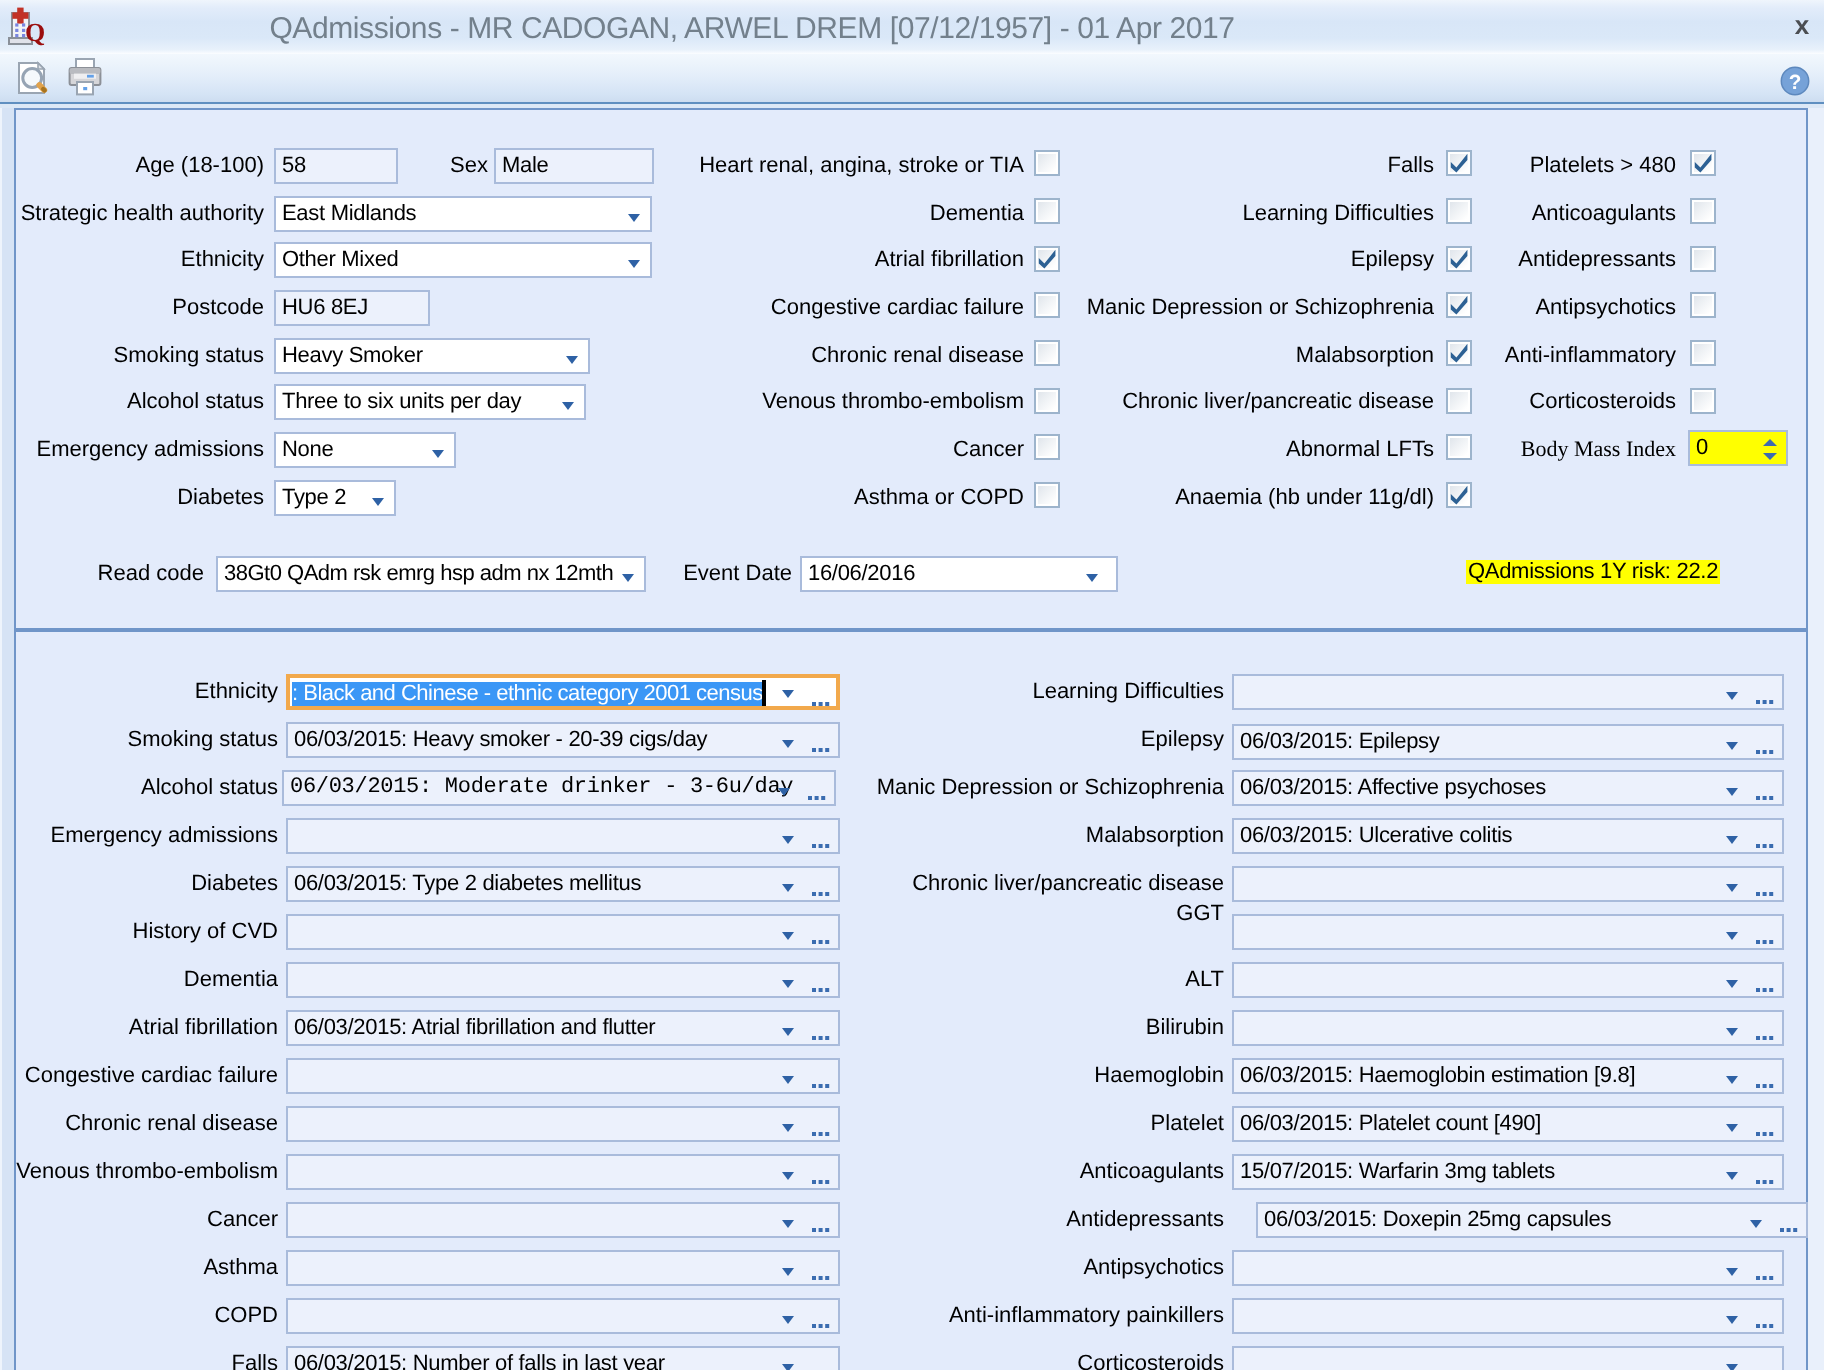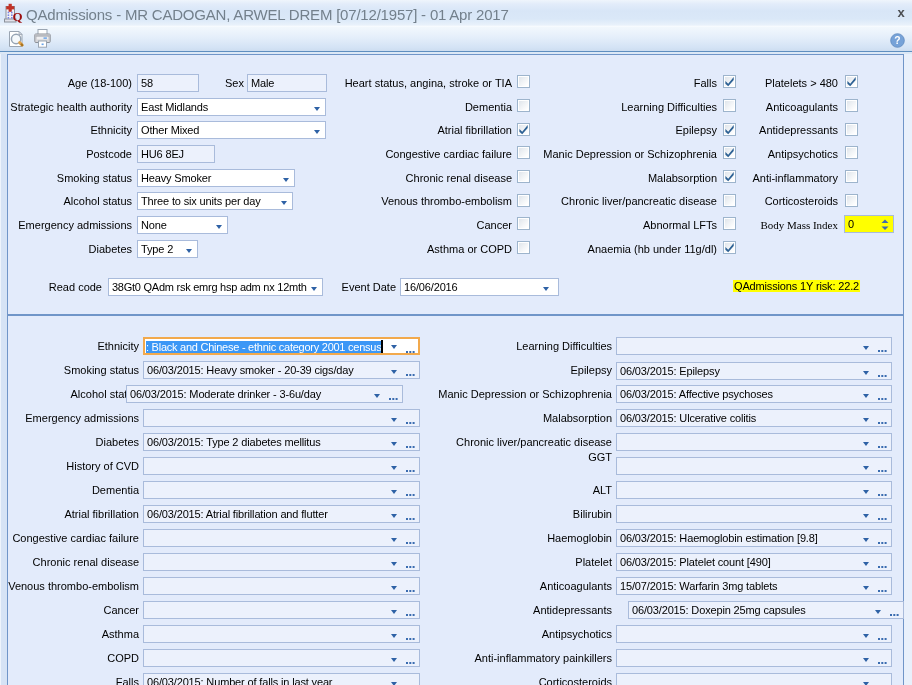--- a/index.html
+++ b/index.html
@@ -1,19 +1,19 @@
 <!DOCTYPE html>
 <html><head><meta charset="utf-8"><style>
 html,body{margin:0;padding:0;}
 body{width:912px;height:685px;overflow:hidden;position:relative;
  font-family:"Liberation Sans",sans-serif;font-size:11px;color:#000;background:#e9f0fb;}
 div,span{position:absolute;box-sizing:border-box;}
 svg{position:absolute;}
 .lbl{text-align:right;line-height:18px;white-space:nowrap;}
-.lbl2{text-align:left;line-height:18px;white-space:nowrap;}
+.lbl2{text-align:center;line-height:18px;white-space:nowrap;}
 .tf{border:1px solid #a9bbdb;line-height:16px;padding-left:3px;white-space:nowrap;overflow:hidden;letter-spacing:-0.15px;}
 .tf.focus{border:2px solid #f2a94c;padding-left:1px;line-height:14px;}
 .selwrap{position:static;display:inline-block;max-width:240px;overflow:hidden;vertical-align:top;height:13px;margin-top:0.5px;}
 .sel{position:static;display:inline-block;background:#3b97f6;color:#fff;letter-spacing:-0.25px;white-space:nowrap;line-height:13px;}
 .caret{position:static;display:inline-block;width:1.5px;height:13px;background:#000;vertical-align:top;margin-top:0.5px;}
 .arr{top:7.5px;width:0;height:0;border-left:3px solid transparent;border-right:3px solid transparent;border-top:4px solid #2e61a5;}
 .dots{right:11px;top:12px;width:2px;height:2px;background:#3a6cb0;box-shadow:3.3px 0 #3a6cb0,6.6px 0 #3a6cb0;}
 .cb{width:13px;height:13px;border:1px solid #9db4cc;background:linear-gradient(135deg,#dce2e9 0%,#eff2f5 45%,#ffffff 85%);box-shadow:inset 0 0 0 1px #ffffff;}
 </style></head><body>
 <div style="left:0;top:0;width:912px;height:27px;background:linear-gradient(#eff5fc 0%,#e2ecfa 15%,#d8e6f7 40%,#dae8f8 70%,#e8f1fb 92%,#fbfdff 100%);"></div>
@@ -77,21 +77,21 @@
 <div class="tf" style="left:137px;top:192px;width:156px;height:18px;background:#ffffff;">Three to six units per day<span class="arr" style="right:5px;"></span></div>
 <div class="lbl" style="left:-128px;top:216px;width:260px;height:18px;">Emergency admissions</div>
 <div class="tf" style="left:137px;top:216px;width:91px;height:18px;background:#ffffff;">None<span class="arr" style="right:5px;"></span></div>
 <div class="lbl" style="left:-128px;top:240px;width:260px;height:18px;">Diabetes</div>
 <div class="tf" style="left:137px;top:240px;width:61px;height:18px;background:#ffffff;">Type 2<span class="arr" style="right:5px;"></span></div>
 <div class="lbl" style="left:-158px;top:278px;width:260px;height:18px;">Read code</div>
 <div class="tf" style="left:108px;top:278px;width:215px;height:18px;background:#fff;letter-spacing:-0.25px;">38Gt0 QAdm rsk emrg hsp adm nx 12mth<span class="arr" style="right:5px;"></span></div>
 <div class="lbl" style="left:336px;top:278px;width:60px;height:18px;">Event Date</div>
 <div class="tf" style="left:400px;top:278px;width:159px;height:18px;background:#ffffff;">16/06/2016<span class="arr" style="right:9px;"></span></div>
 <div class="lbl2" style="left:733px;top:280px;height:12px;line-height:12px;background:#ffff00;padding:0 1px;letter-spacing:-0.15px;">QAdmissions 1Y risk: 22.2</div>
-<div class="lbl" style="left:252px;top:74px;width:260px;height:18px;">Heart status, angina, stroke or TIA</div>
+<div class="lbl" style="left:252px;top:74px;width:260px;height:18px;">Heart renal, angina, stroke or TIA</div>
 <div class="cb" style="left:517px;top:75px;"></div>
 <div class="lbl" style="left:252px;top:98px;width:260px;height:18px;">Dementia</div>
 <div class="cb" style="left:517px;top:99px;"></div>
 <div class="lbl" style="left:252px;top:121px;width:260px;height:18px;">Atrial fibrillation</div>
 <div class="cb" style="left:517px;top:123px;">
     <svg width="13" height="13" viewBox="0 0 13 13" style="position:absolute;left:-1px;top:-1px;">
       <path d="M2.4 6.0 L5.2 8.8 L10.7 1.9 L10.7 5.0 L5.2 11.3 L2.4 8.7 Z" fill="#2d6194"></path>
     </svg>
   </div>
 <div class="lbl" style="left:252px;top:145px;width:260px;height:18px;">Congestive cardiac failure</div>
@@ -160,21 +160,21 @@
 <div class="tf" style="left:844px;top:215px;width:50px;height:18px;background:#ffff00;">0
 <svg style="right:4px;top:2px;position:absolute;" width="8" height="14" viewBox="0 0 8 14">
 <path d="M4 1.5 L7.5 5 L0.5 5 Z" fill="#3e6bb0"></path>
       <path d="M0.5 8.5 L7.5 8.5 L4 12 Z" fill="#3e6bb0"></path>
     </svg></div>
 <div class="lbl" style="left:-121px;top:337px;width:260px;height:18px;">Ethnicity</div>
 <div class="tf focus" style="left:143px;top:337px;width:277px;height:18px;background:#fff;"><span class="selwrap"><span class="sel">: Black and Chinese - ethnic category 2001 census</span></span><span class="caret"></span><span class="arr" style="right:21.5px;top:5.5px;"></span><span class="dots" style="right:10px;"></span></div>
 <div class="lbl" style="left:-121px;top:361px;width:260px;height:18px;">Smoking status</div>
 <div class="tf" style="left:143px;top:361px;width:277px;height:18px;background:#ecf1fc;">06/03/2015: Heavy smoker - 20-39 cigs/day<span class="arr" style="right:22.5px;"></span><span class="dots"></span></div>
 <div class="lbl" style="left:-121px;top:385px;width:260px;height:18px;">Alcohol status</div>
-<div class="tf" style="left:126px;top:385px;width:277px;height:18px;background:#ecf1fc;">06/03/2015: Moderate drinker - 3-6u/day<span class="arr" style="right:22.5px;"></span><span class="dots"></span></div>
+<div class="tf" style="left:141px;top:385px;width:277px;height:18px;background:#ecf1fc;font-family:Liberation Mono, monospace;">06/03/2015: Moderate drinker - 3-6u/day<span class="arr" style="right:22.5px;"></span><span class="dots"></span></div>
 <div class="lbl" style="left:-121px;top:409px;width:260px;height:18px;">Emergency admissions</div>
 <div class="tf" style="left:143px;top:409px;width:277px;height:18px;background:#ecf1fc;">
     <span class="arr" style="right:22.5px;"></span>
     <span class="dots"></span>
   </div>
 <div class="lbl" style="left:-121px;top:433px;width:260px;height:18px;">Diabetes</div>
 <div class="tf" style="left:143px;top:433px;width:277px;height:18px;background:#ecf1fc;">06/03/2015: Type 2 diabetes mellitus<span class="arr" style="right:22.5px;"></span><span class="dots"></span></div>
 <div class="lbl" style="left:-121px;top:457px;width:260px;height:18px;">History of CVD</div>
 <div class="tf" style="left:143px;top:457px;width:277px;height:18px;background:#ecf1fc;">
     <span class="arr" style="right:22.5px;"></span>

